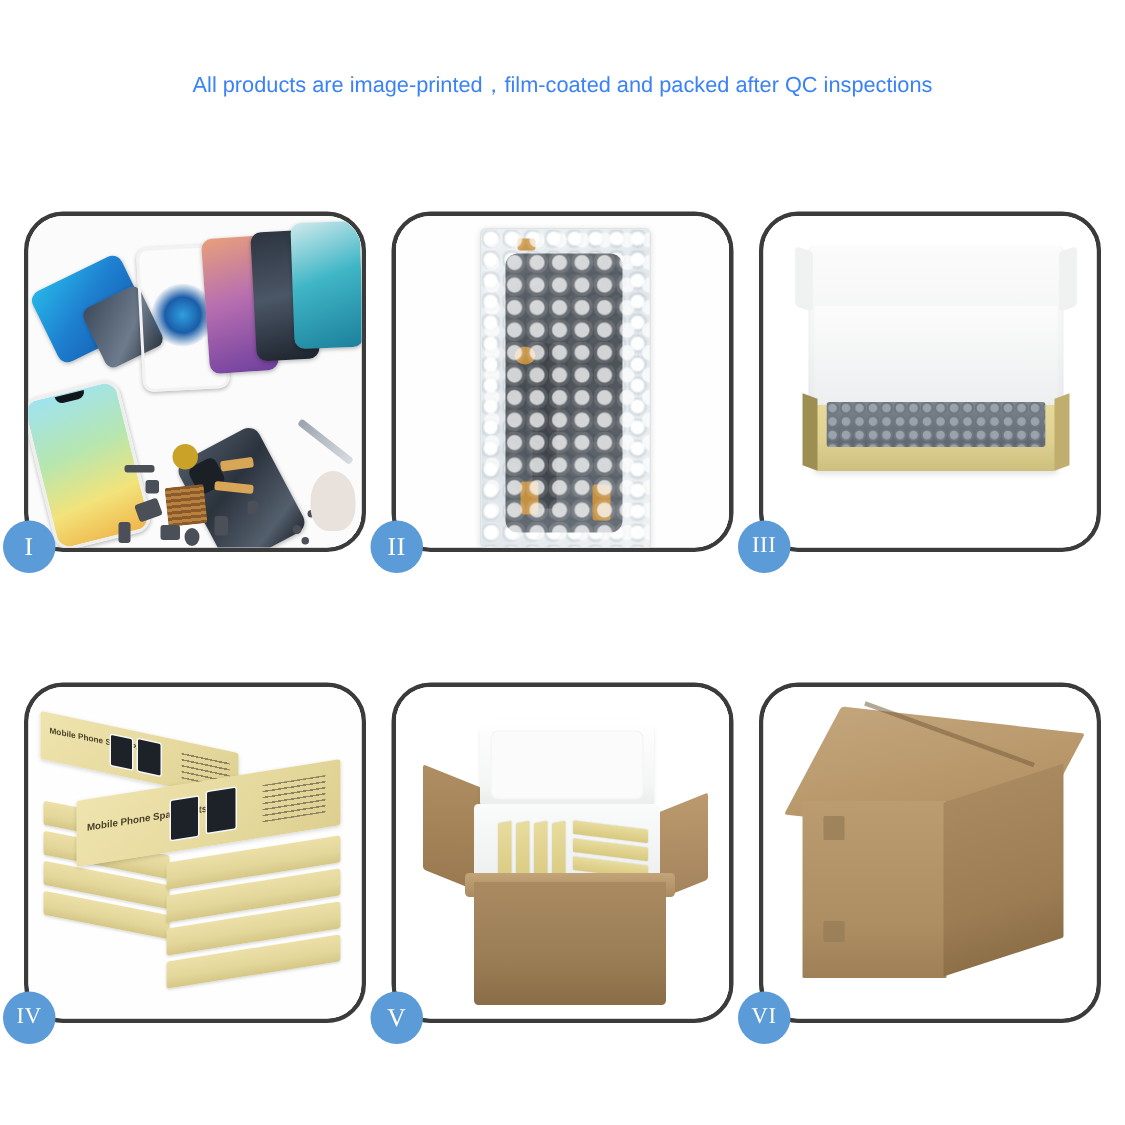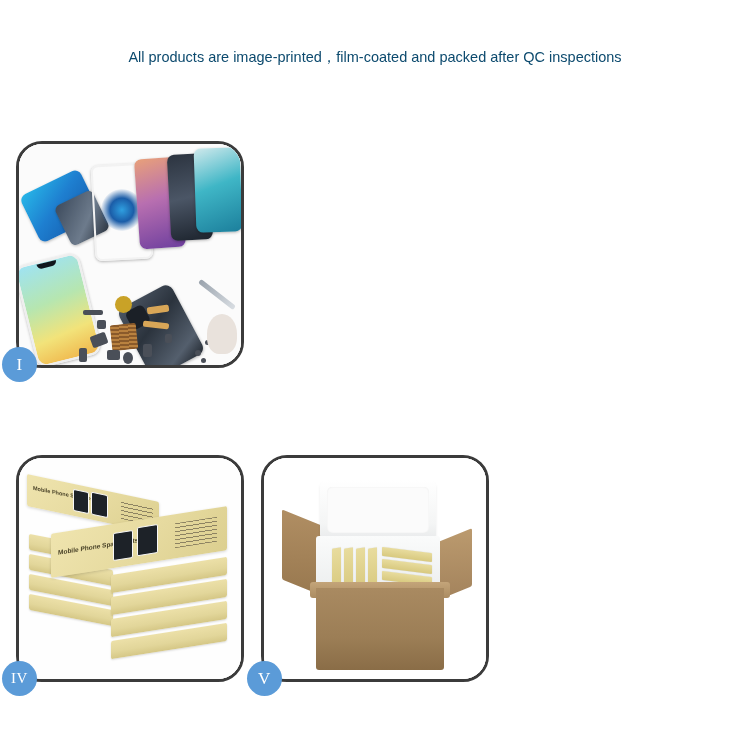--- a/index.html
+++ b/index.html
@@ -36,21 +36,21 @@
     letter-spacing: 1.2px;
     color: #111111;
     line-height: 44px;
     margin: 0;
     white-space: nowrap;
   }
   .subtitle {
     font-family: "Liberation Sans", sans-serif;
     font-size: 14.5px;
     font-weight: 400;
-    color: #0c4a6e;
+    color: #3b82f6;
     line-height: 20px;
     margin: 9px 0 0 0;
     white-space: nowrap;
   }
 
   
   .grid {
     position: absolute;
     left: 16px;
     top: 141px;
@@ -447,21 +447,52 @@
           <div class="part" style="left:176px; top:206px; width:6px; height:6px; border-radius:50%;"></div>
           <div class="part" style="left:186px; top:196px; width:5px; height:5px; border-radius:50%;"></div>
           <div class="part" style="left:182px; top:214px; width:5px; height:5px; border-radius:50%;"></div>
           <div class="tool" style="left:176px; top:148px; width:44px; height:5px;"></div>
           <div class="hand" style="left:188px; top:170px; width:30px; height:40px;"></div>
         </div>
       </div>
       <div class="badge">I</div>
     </div>
 
-
+    <div class="panel p2">
+      <div class="inner">
+        <div class="scene2">
+          <div class="bubblebag">
+            <div class="innerpart">
+              <div class="strip"></div>
+            </div>
+            <div class="tape" style="left:24px; top:6px; width:12px; height:8px;"></div>
+            <div class="tape" style="left:22px; top:78px; width:14px; height:12px; border-radius:50%;"></div>
+            <div class="tape" style="left:26px; top:168px; width:12px; height:22px;"></div>
+            <div class="tape" style="left:74px; top:170px; width:12px; height:24px;"></div>
+            <div class="bubbleoverlay"></div>
+          </div>
+        </div>
+      </div>
+      <div class="badge">II</div>
+    </div>
+
+    <div class="panel p3">
+      <div class="inner">
+        <div class="scene3">
+          <div class="lid3"></div>
+          <div class="foam3"></div>
+          <div class="tray3">
+            <div class="lefty"></div>
+            <div class="righty"></div>
+          </div>
+          <div class="contents3"></div>
+        </div>
+      </div>
+      <div class="badge wide">III</div>
+    </div>
 
     <div class="panel p4">
       <div class="inner">
         <div class="scene4">
 
           <div class="sbox" style="left:10px; top:84px; width:84px; height:16px; transform:skewY(11deg);"></div>
           <div class="sbox" style="left:10px; top:104px; width:84px; height:16px; transform:skewY(11deg);"></div>
           <div class="sbox" style="left:10px; top:124px; width:84px; height:16px; transform:skewY(11deg);"></div>
           <div class="sbox" style="left:10px; top:144px; width:84px; height:16px; transform:skewY(11deg);"></div>
 
@@ -504,15 +535,28 @@
           <div class="ybox5" style="left:118px; top:104px; width:50px; height:9px; transform:skewY(7deg);"></div>
           <div class="ybox5" style="left:118px; top:116px; width:50px; height:9px; transform:skewY(7deg);"></div>
 
           <div class="cartonTopRim5"></div>
           <div class="cartonBody5"></div>
         </div>
       </div>
       <div class="badge">V</div>
     </div>
 
+    <div class="panel p6">
+      <div class="inner">
+        <div class="scene6">
+          <div class="c6top"></div>
+          <div class="c6front"></div>
+          <div class="c6side"></div>
+          <div class="c6seam" style="left:64px; top:30px; width:120px; height:3px; transform:rotate(20deg);"></div>
+          <div class="c6tape" style="left:40px; top:86px; width:14px; height:16px;"></div>
+          <div class="c6tape" style="left:40px; top:156px; width:14px; height:14px;"></div>
+        </div>
+      </div>
+      <div class="badge wide">VI</div>
+    </div>
 
   </div>
 </div>
 
 </body></html>

